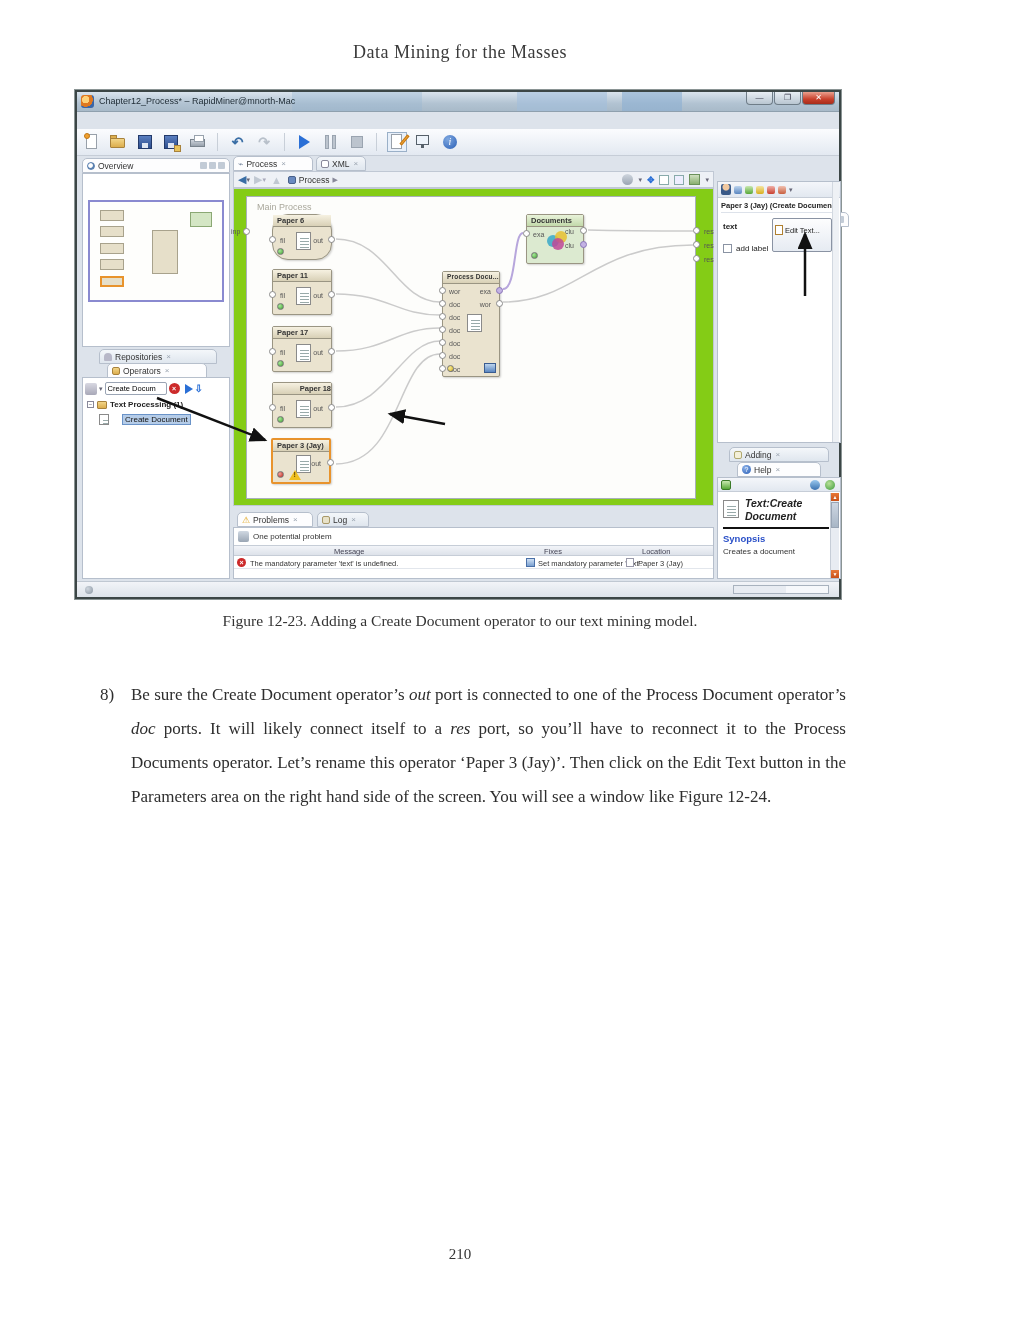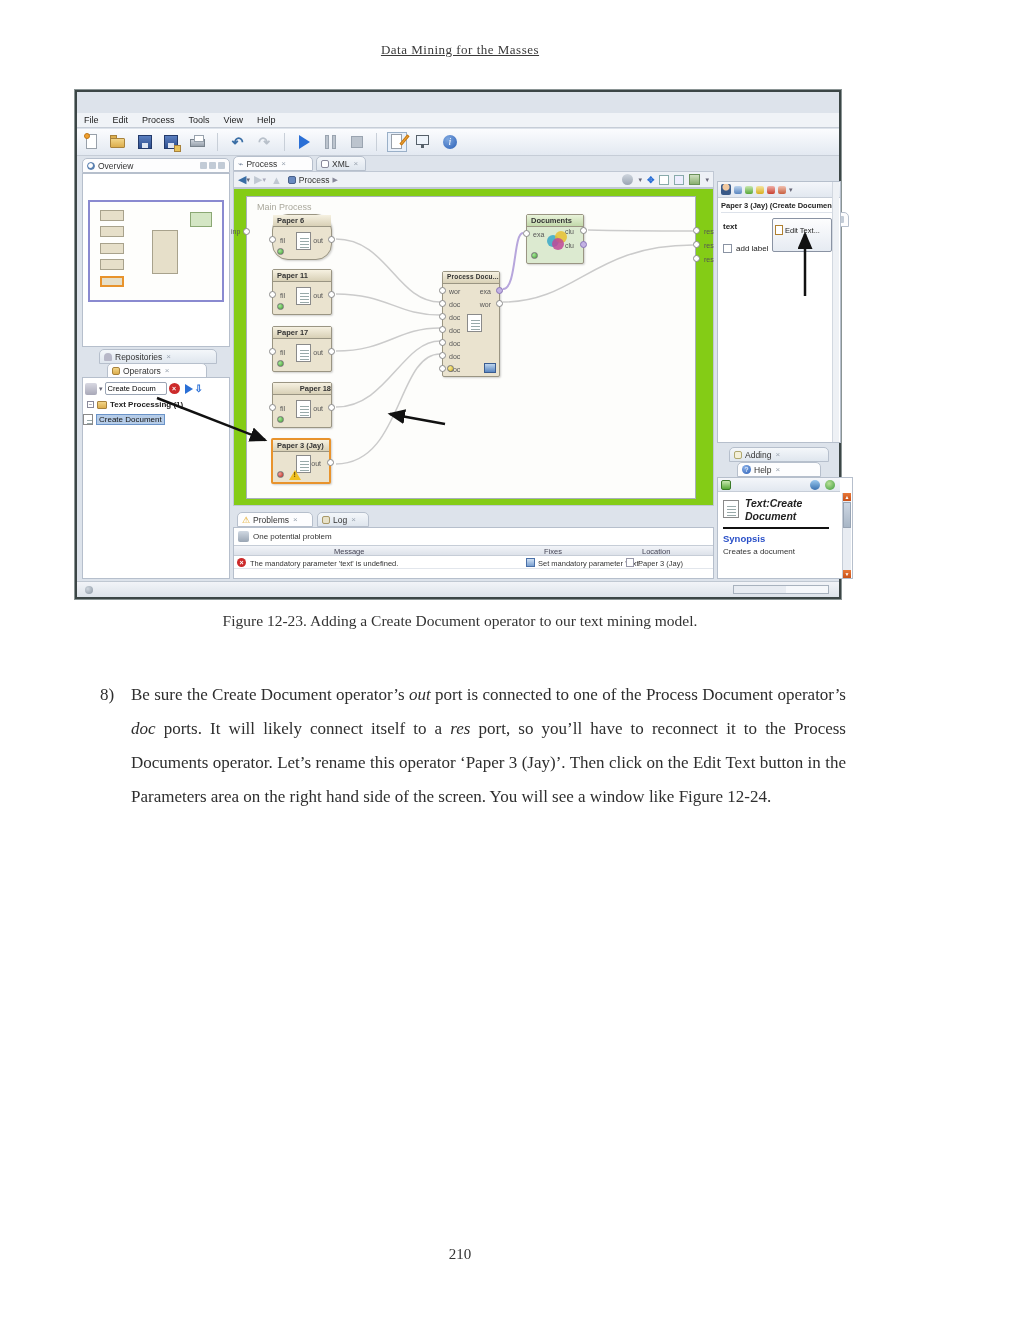--- a/index.html
+++ b/index.html
@@ -2,21 +2,21 @@
 <html><head>
 <meta charset="utf-8">
 <style>
   * { margin:0; padding:0; box-sizing:border-box; }
   html,body { background:#ffffff; }
   body { width:1024px; height:1325px; position:relative; overflow:hidden;
          font-family:"Liberation Sans", sans-serif; }
 
   
   .book-header { position:absolute; left:75px; top:42px; width:770px; text-align:center;
-                 font-family:"Liberation Serif", serif; font-size:13px; color:#3a3a3a; letter-spacing:.5px;text-decoration:underline; }
+                 font-family:"Liberation Serif", serif; font-size:18px; color:#3a3a3a; letter-spacing:.5px; }
   .fig-caption { position:absolute; left:75px; top:612px; width:770px; text-align:center;
                  font-family:"Liberation Serif", serif; font-size:15.5px; color:#333; }
   .body-para  { position:absolute; left:100px; top:678px; width:746px; padding-left:31px;
                 font-family:"Liberation Serif", serif; font-size:17px; line-height:34px;
                 text-align:justify; color:#2e2e2e; }
   .body-para .num { position:absolute; left:0; top:0; }
   .it { font-style:italic; }
   .page-number { position:absolute; left:75px; top:1246px; width:770px; text-align:center;
                  font-family:"Liberation Serif", serif; font-size:15px; color:#333; }
 
@@ -103,24 +103,33 @@
 
   svg.wires, svg.arrows { position:absolute; pointer-events:none; }
 </style>
 </head>
 <body>
 
 <div class="book-header">Data Mining for the Masses</div>
 
 <div id="fig">
 
-
-  <div class="menubar">
-    <span>File</span><span>Edit</span><span>Process</span><span>Tools</span><span>View</span><span>Help</span>
-  </div>
+  <div class="titlebar">
+    <div class="blob" style="left:440px;width:90px;"></div>
+    <div class="blob" style="left:545px;width:60px;background:rgba(140,175,210,.6);"></div>
+    <div class="blob" style="left:215px;width:130px;background:rgba(150,180,210,.35);"></div>
+    <div class="app-ico"></div>
+    <div class="title-txt">Chapter12_Process* – RapidMiner@mnorth-Mac</div>
+    <div class="winbtns">
+      <div class="wbtn">—</div>
+      <div class="wbtn">❐</div>
+      <div class="wbtn close">✕</div>
+    </div>
+  </div>
+
 
   <div class="toolbar">
     <span class="ic"><span class="ic-page"></span><span class="ic-dot"></span></span>
     <span class="ic"><span class="ic-ftab"></span><span class="ic-folder"></span></span>
     <span class="ic"><span class="ic-floppy"></span></span>
     <span class="ic"><span class="ic-floppy"></span><span class="ic-mini"></span></span>
     <span class="ic"><span class="ic-printer"></span></span>
     <span class="tsep"></span>
     <span class="ic ic-arrow" style="color:#3a6ea5;font-weight:bold;">↶</span>
     <span class="ic ic-arrow" style="color:#b8c0ca;font-weight:bold;">↷</span>
@@ -175,21 +184,21 @@
       <span class="errdot" style="width:11px;height:11px;line-height:11px;border-radius:50%;">×</span>
       <span style="width:0;height:0;border-left:8px solid #2a6fd6;border-top:5px solid transparent;border-bottom:5px solid transparent;"></span>
       <span style="color:#2a6fd6;font-size:10px;font-weight:bold;">⇩</span>
     </div>
 
     <div style="position:absolute;left:4px;top:22px;font-size:8px;color:#222;display:flex;align-items:center;gap:3px;">
       <span style="width:7px;height:7px;border:1px solid #889;font-size:6px;line-height:5px;text-align:center;color:#556;">−</span>
       <span style="width:10px;height:8px;background:linear-gradient(#f2d588,#dcae4e);border:1px solid #a8823c;border-radius:1px;"></span>
       <b>Text Processing (1)</b>
     </div>
-    <div style="position:absolute;left:0;top:36px;display:flex;align-items:center;gap:3px;">
+    <div style="position:absolute;left:16px;top:36px;display:flex;align-items:center;gap:13px;">
       <span class="doc-glyph" style="width:10px;height:11px;"></span>
       <span style="font-size:8px;color:#111;background:#b5cce8;border:1px solid #6a93c8;padding:0 2px;">Create Document</span>
     </div>
   </div>
 
   <div class="ptab active" style="left:156px;top:64px;width:80px;">
     <span style="color:#7a8aa0;font-size:9px;margin-right:3px;">⌁</span>
     <span>Process</span>
     <span class="px">×</span>
   </div>
@@ -401,21 +410,21 @@
   <div class="ptab" style="left:652px;top:355px;width:100px;">
     <span class="miniglyph" style="background:#f4f0d8;border:1px solid #b0a870;"></span>
     <span>Adding</span>
     <span class="px">×</span>
   </div>
   <div class="ptab active" style="left:660px;top:370px;width:84px;">
     <span style="width:9px;height:9px;border-radius:50%;background:radial-gradient(circle at 35% 30%, #8ab0e8, #2a5fb6);color:#fff;font-size:7px;text-align:center;line-height:9px;margin-right:3px;">?</span>
     <span>Help</span>
     <span class="px">×</span>
   </div>
-  <div class="pbody" style="left:640px;top:385px;width:136px;height:102px;">
+  <div class="pbody" style="left:640px;top:385px;width:124px;height:102px;">
     <div style="position:absolute;left:0;top:0;width:122px;height:14px;background:linear-gradient(#f4f6fa,#e2e8f0);border-bottom:1px solid #c6cdd7;">
       <span style="position:absolute;left:3px;top:2px;width:10px;height:10px;background:linear-gradient(#c8e8b0,#58a838);border:1px solid #3a7a28;border-radius:2px;"></span>
       <span style="position:absolute;right:20px;top:2px;width:10px;height:10px;border-radius:50%;background:linear-gradient(#9ac8ee,#3a72b0);"></span>
       <span style="position:absolute;right:5px;top:2px;width:10px;height:10px;border-radius:50%;background:radial-gradient(circle at 40% 35%, #b8e098, #3a9a38);"></span>
     </div>
     <div class="doc-glyph" style="position:absolute;left:5px;top:22px;width:16px;height:18px;"></div>
     <div style="position:absolute;left:27px;top:19px;width:84px;font-size:10.5px;font-weight:bold;font-style:italic;color:#222;line-height:13px;">Text:Create Document</div>
     <div style="position:absolute;left:5px;top:49px;width:106px;height:2px;background:#111;"></div>
     <div style="position:absolute;left:5px;top:55px;font-size:9.5px;font-weight:bold;color:#2a50c8;">Synopsis</div>
     <div style="position:absolute;left:5px;top:69px;font-size:8px;color:#333;">Creates a document</div>

